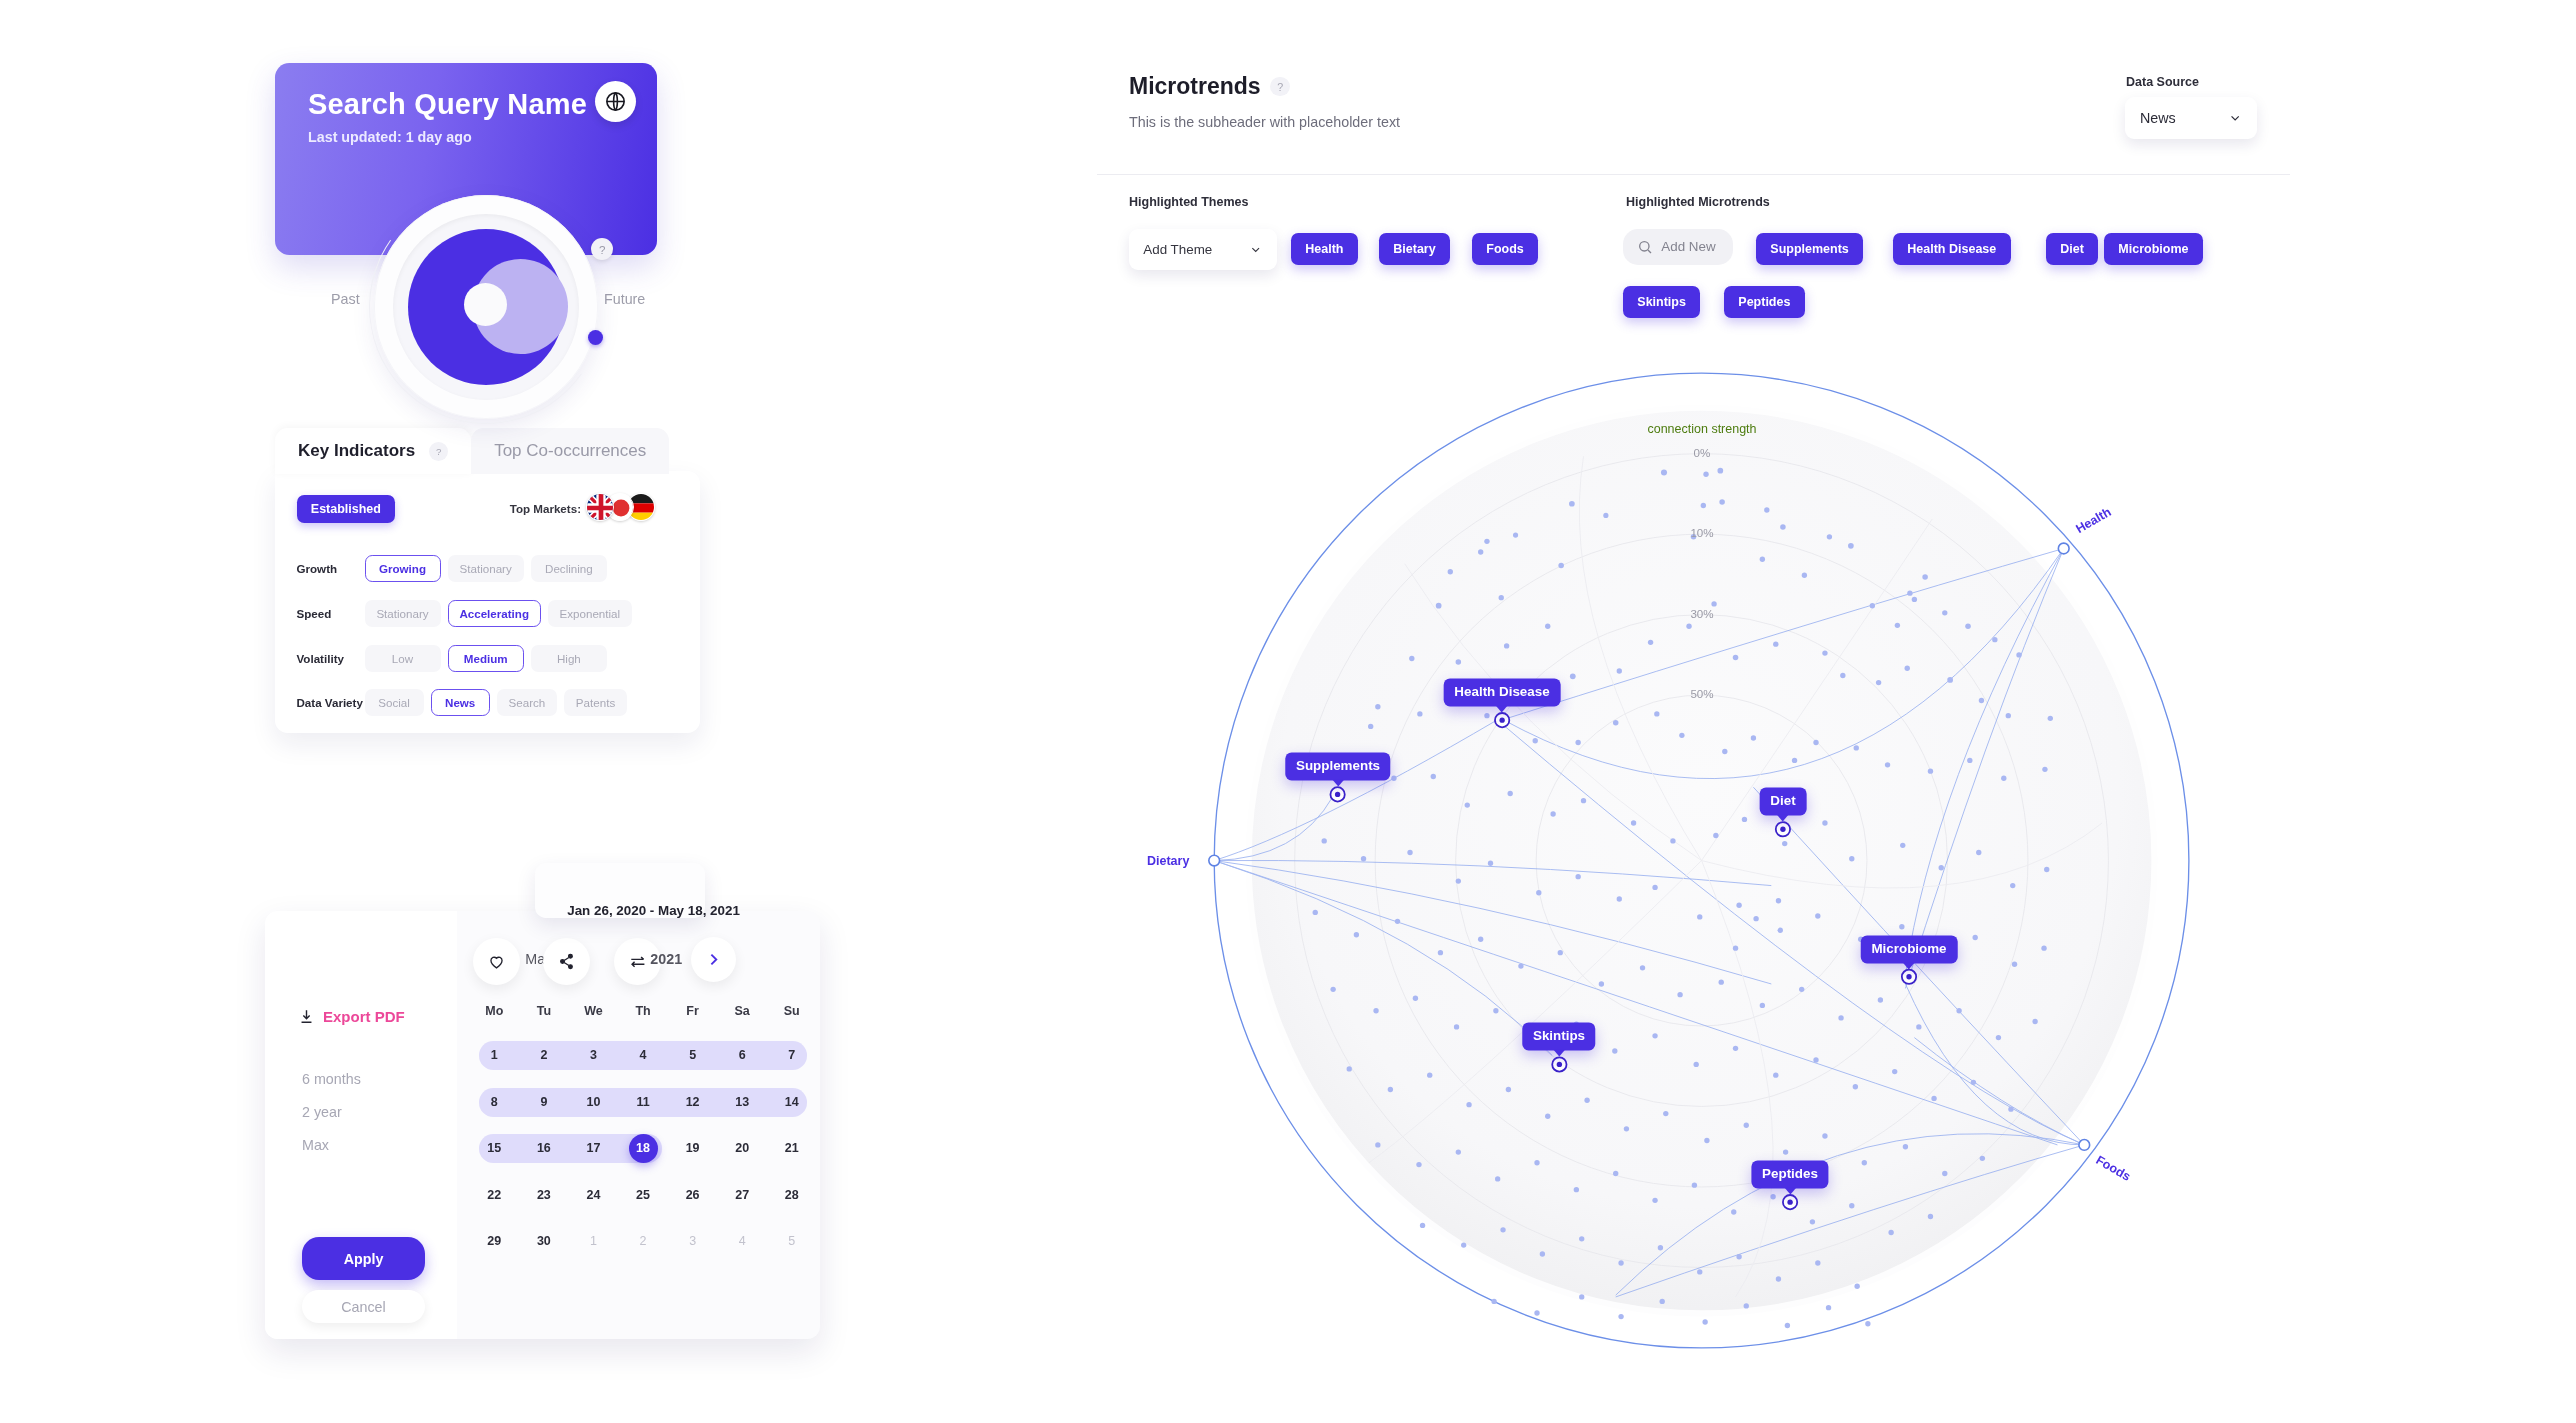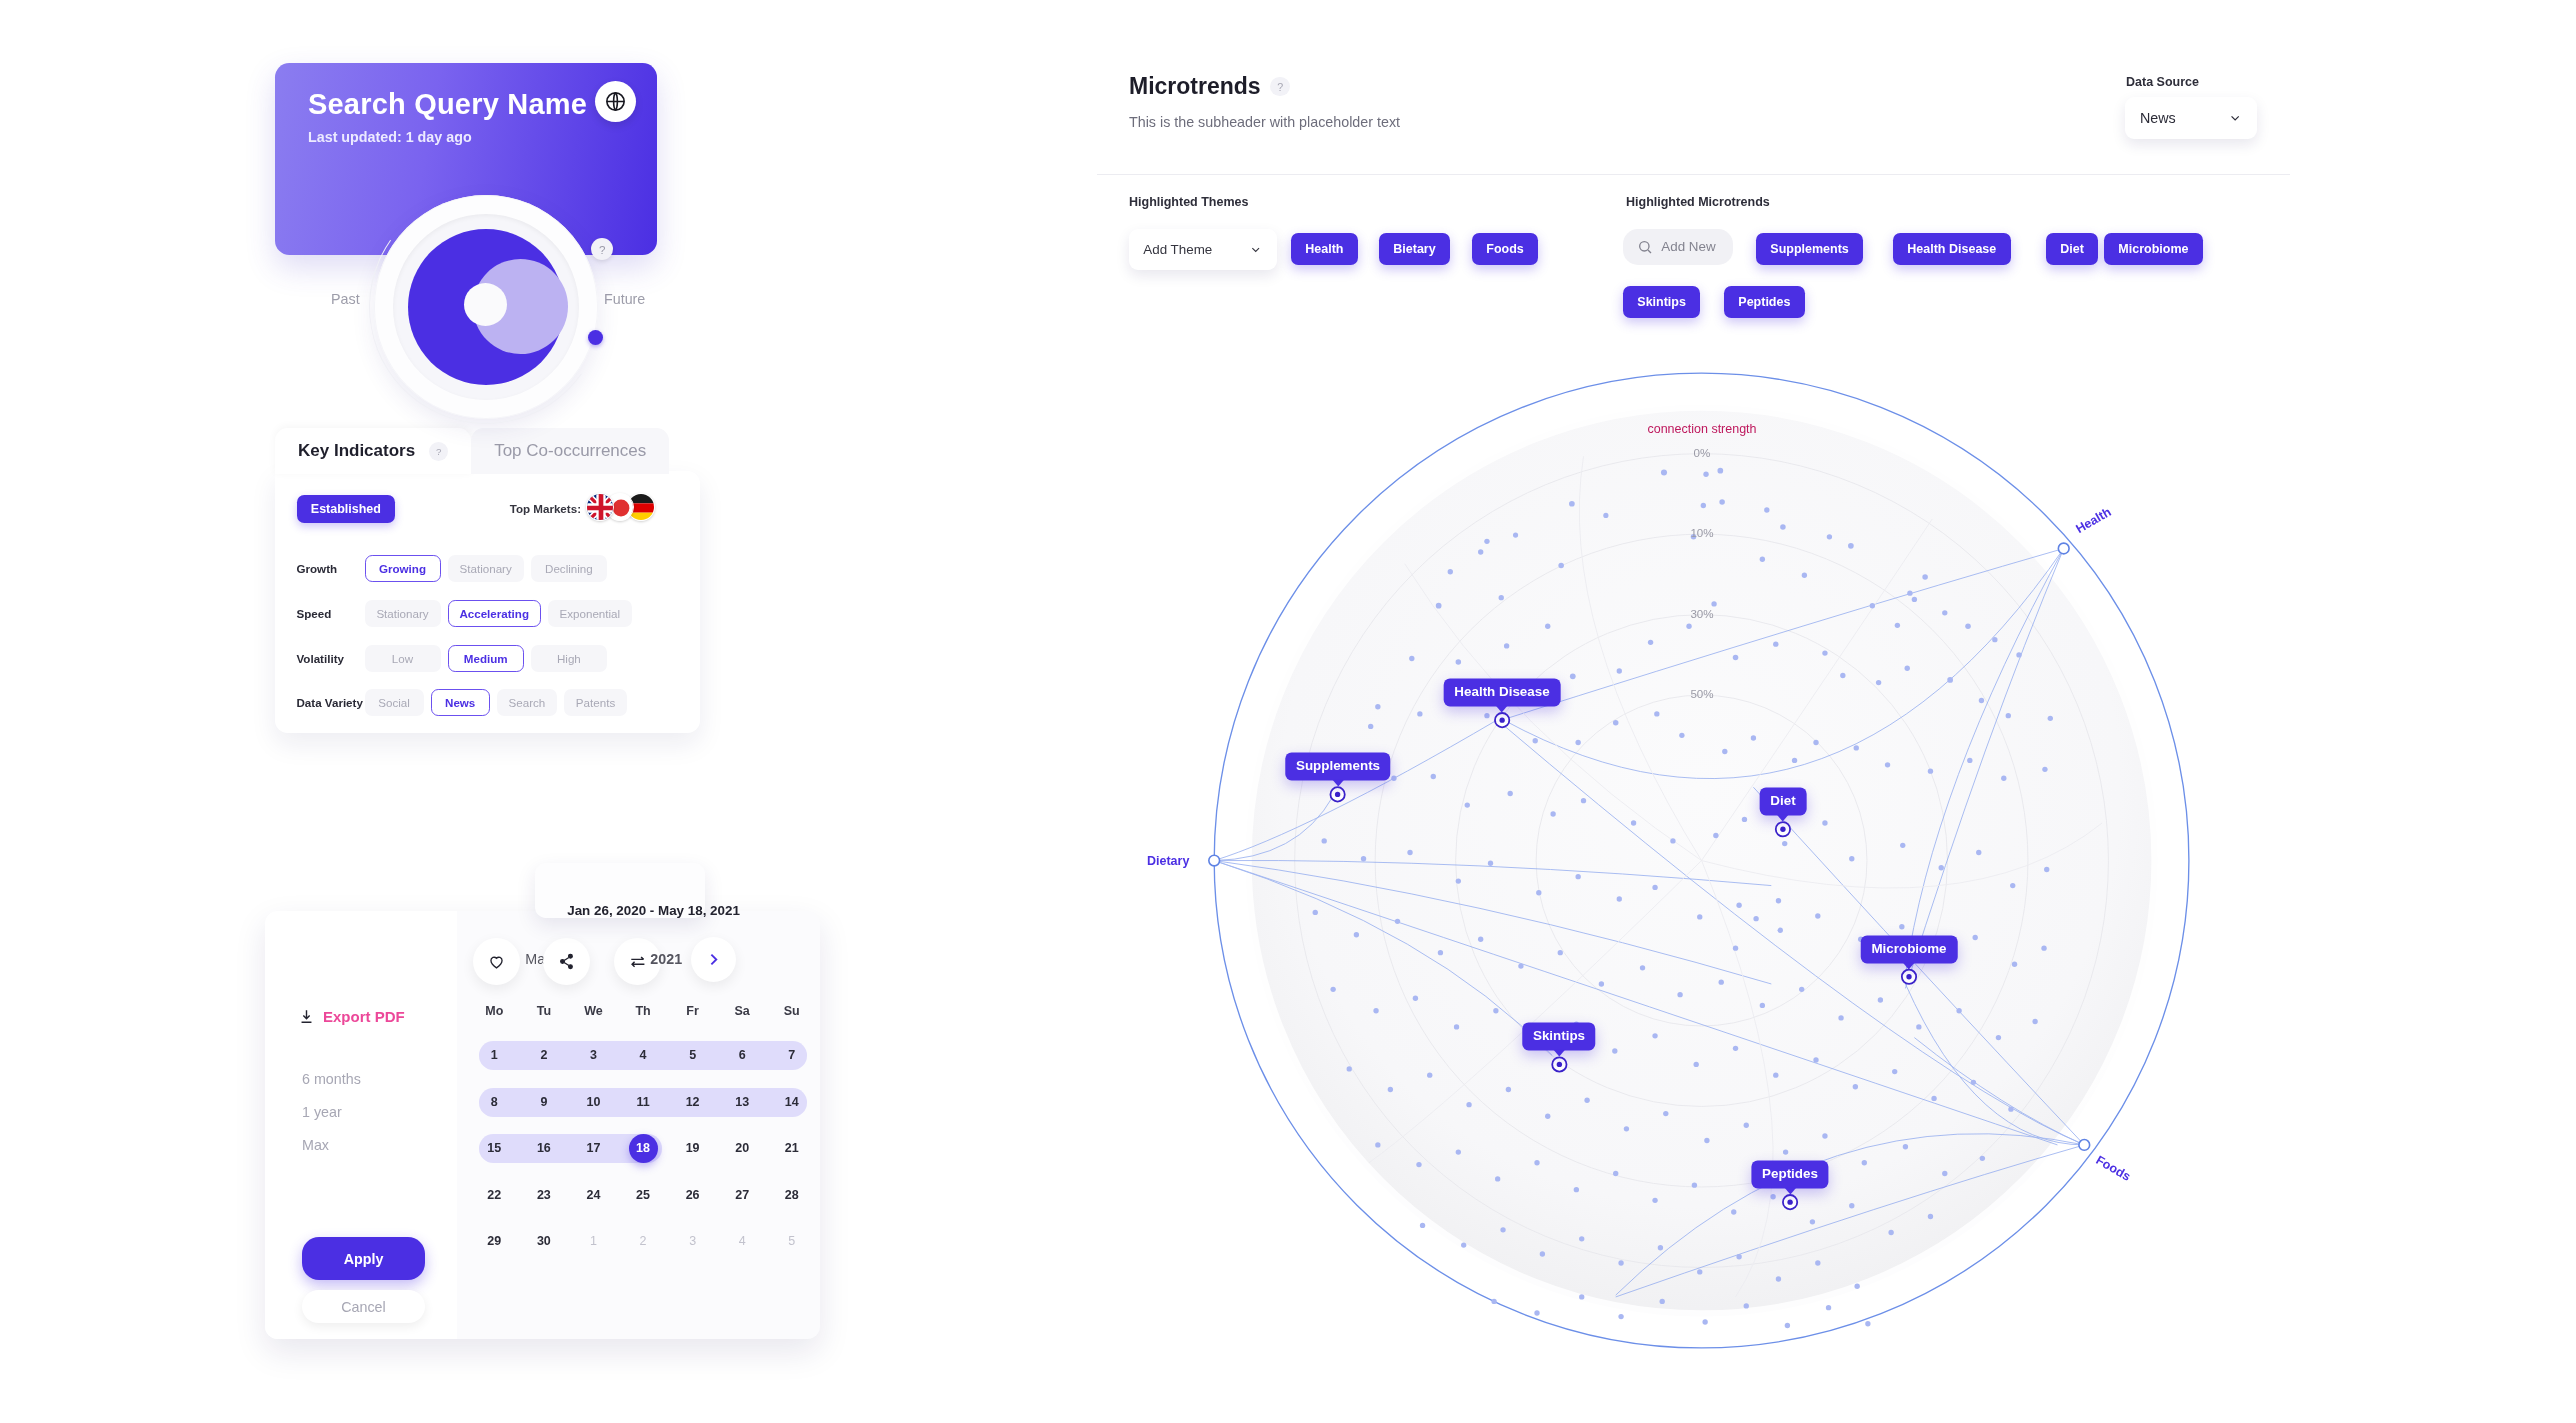--- a/index.html
+++ b/index.html
@@ -179,21 +179,21 @@
     position:absolute; background:#4b2fe3; color:#fff; font-size:13.4px; font-weight:bold;
     padding:6.3px 10.7px; border-radius:6.3px; box-shadow:0 5.4px 13.4px rgba(75,47,227,.28); white-space:nowrap;
     transform:translate(-50%,-100%); cursor:pointer;
   }
   .node-lab::after{
     content:""; position:absolute; left:50%; bottom:-6.3px; transform:translateX(-50%);
     border-left:6.3px solid transparent; border-right:6.3px solid transparent; border-top:7.2px solid #4b2fe3;
   }
   .axis-lab{ position:absolute; font-size:12.5px; font-weight:bold; color:#4b2fe3; white-space:nowrap; cursor:pointer;}
   .ring-lab{ position:absolute; font-size:11.6px; color:#9a9aa6; transform:translateX(-50%);}
-  .cs-lab{ position:absolute; font-size:12.5px; color:#be185d; transform:translateX(-50%);text-align:right;}
+  .cs-lab{ position:absolute; font-size:12.5px; color:#4d7c0f; transform:translateX(-50%);text-align:right;}
 </style>
 </head>
 <body>
 
 <div class="stage">
 
   <div class="sq-card">
     <div class="sq-title">Search Query Name</div>
     <div class="sq-sub">Last updated: 1 day ago</div>
     <div class="globe-btn">
@@ -308,21 +308,21 @@
 
   <div class="calcard">
     <div class="cal-left">
       <div class="exp-pdf">
         <svg width="17" height="17" viewBox="0 0 24 24" fill="none" stroke="#23232f" stroke-width="2">
           <path d="M12 3v11M7.5 10.5 12 15l4.5-4.5M5 20h14"></path>
         </svg>
         <span>Export PDF</span>
       </div>
       <div class="range-opt ro1">6 months</div>
-      <div class="range-opt ro2">1 year</div>
+      <div class="range-opt ro2">2 year</div>
       <div class="range-opt ro3">Max</div>
       <div class="btn-apply">Apply</div>
       <div class="btn-cancel">Cancel</div>
     </div>
 
     <div class="cal-right">
       <div class="cal-head">
         <div class="circ-btn cb1">
           <svg width="19" height="19" viewBox="0 0 24 24" fill="none" stroke="#23232f" stroke-width="1.7">
               <path d="M12 20s-7-4.6-7-9.2A4 4 0 0 1 12 8a4 4 0 0 1 7 2.8C19 15.4 12 20 12 20z"></path>

